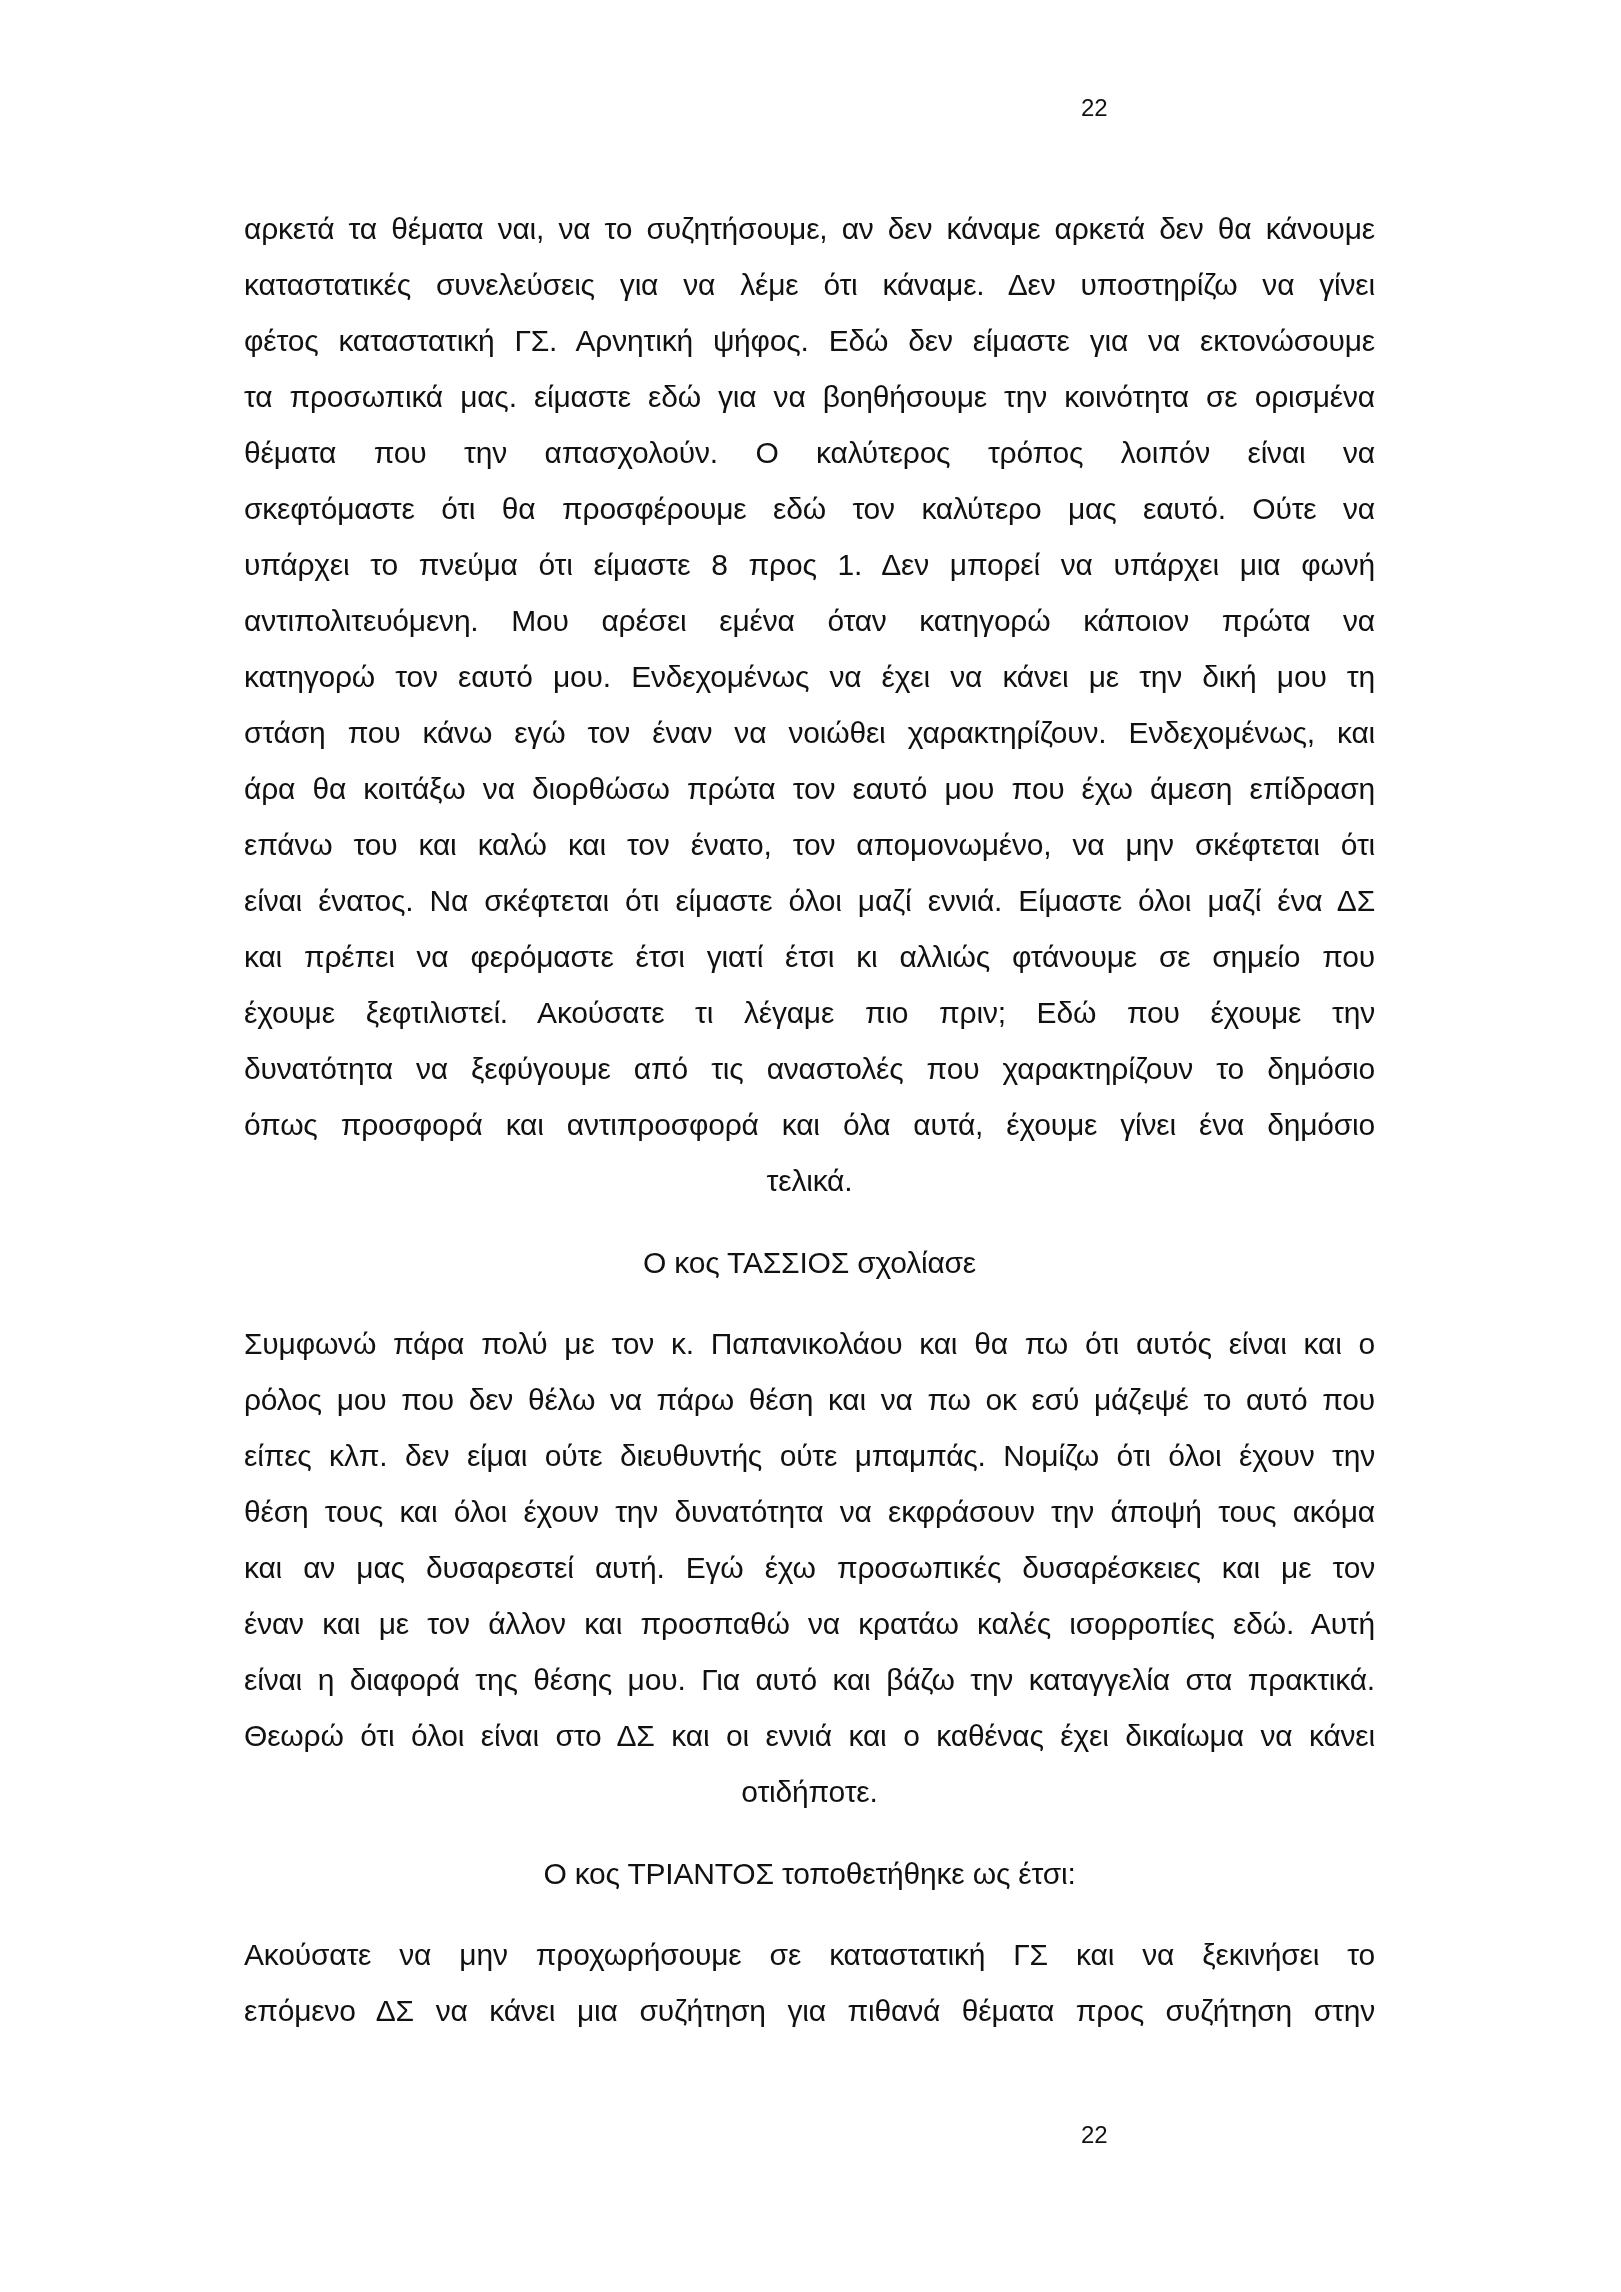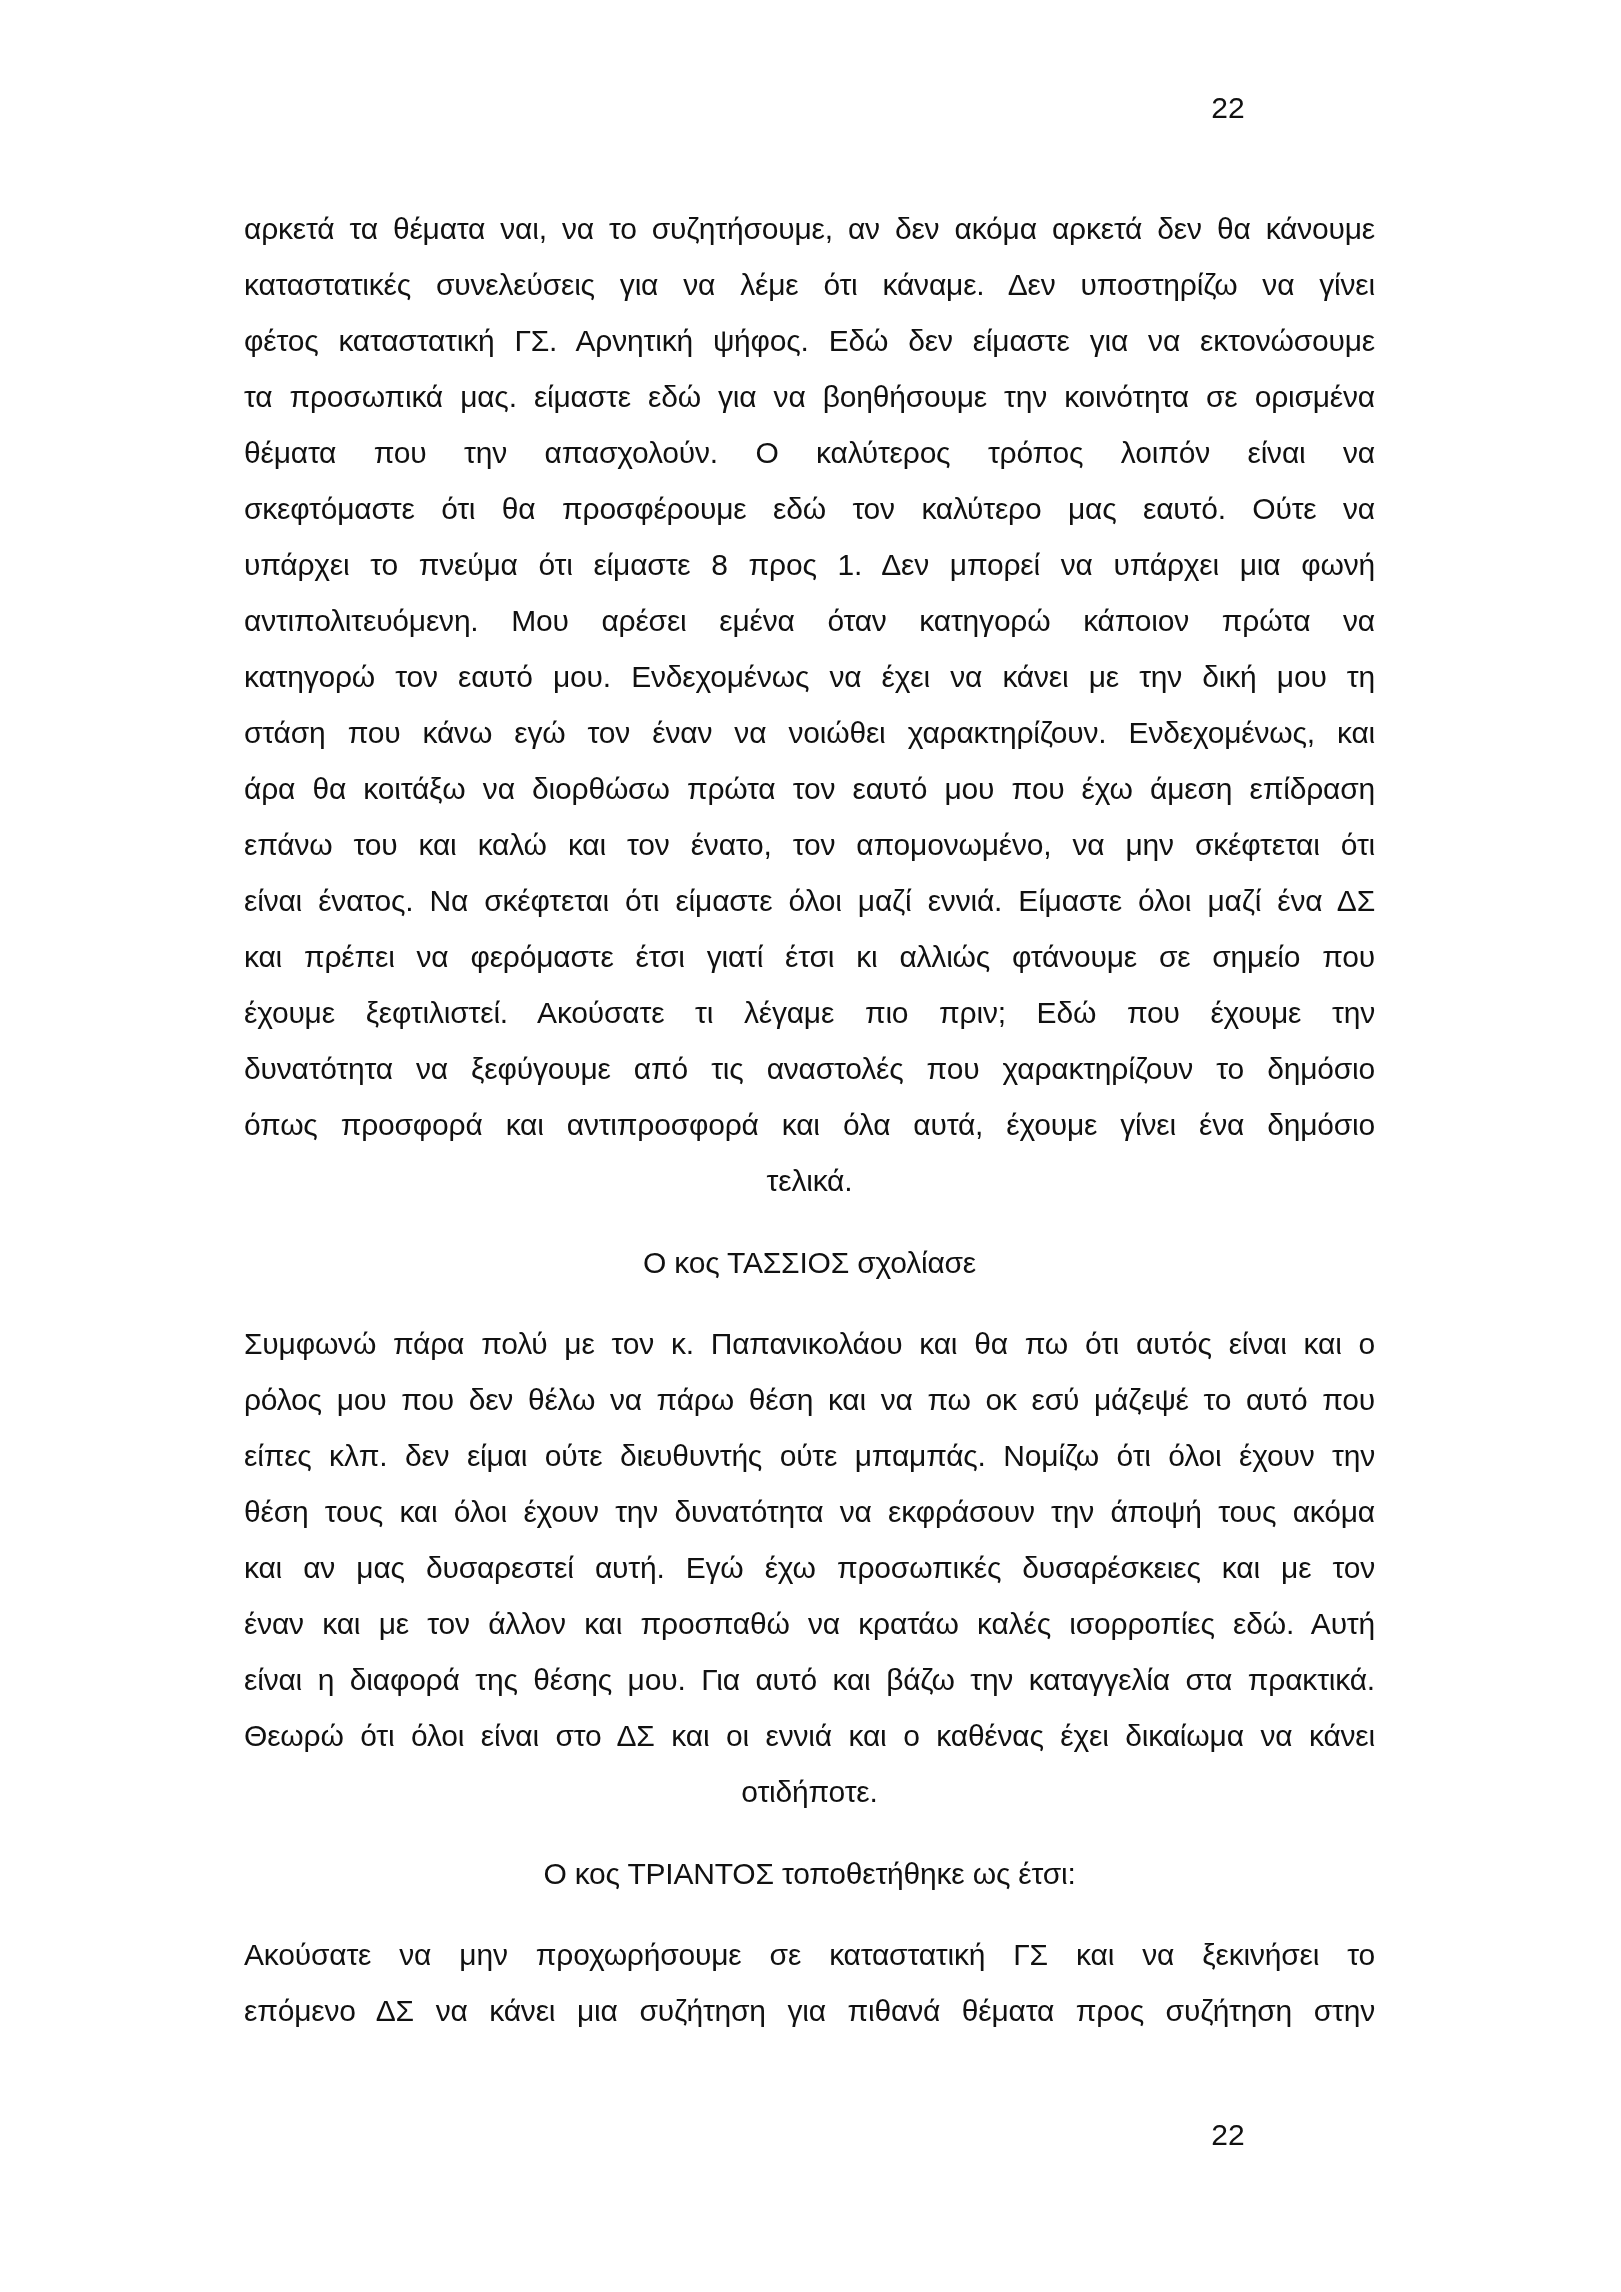--- a/index.html
+++ b/index.html
@@ -13,22 +13,22 @@
     height: 2293px;
     background: #ffffff;
     font-family: "Liberation Sans", "DejaVu Sans", sans-serif;
     color: #111111;
     overflow: hidden;
   }
   .pagenum {
     position: absolute;
     right: 246px;
     width: 294px;
-    text-align: center;
-    font-size: 30px;
+    text-align: left;
+    font-size: 24px;
     line-height: 56px;
   }
   .pagenum.top    { top: 80px; }
   .pagenum.bottom { top: 2107px; }
   .content {
     position: absolute;
     left: 244px;
     top: 201px;
     width: 1131px;
     font-size: 30px;
@@ -47,21 +47,21 @@
   }
 </style>
 </head>
 <body>
 
 <div class="page" style="background: rgb(255, 255, 255); color: rgb(17, 17, 17);">
   <div class="pagenum top">22</div>
 
   <div class="content">
       <div class="block paragraph">
-        <div class="line j">αρκετά τα θέματα ναι, να το συζητήσουμε, αν δεν ακόμα αρκετά δεν θα κάνουμε</div>
+        <div class="line j">αρκετά τα θέματα ναι, να το συζητήσουμε, αν δεν κάναμε αρκετά δεν θα κάνουμε</div>
         <div class="line j">καταστατικές συνελεύσεις για να λέμε ότι κάναμε. Δεν υποστηρίζω να γίνει</div>
         <div class="line j">φέτος καταστατική ΓΣ. Αρνητική ψήφος. Εδώ δεν είμαστε για να εκτονώσουμε</div>
         <div class="line j">τα προσωπικά μας. είμαστε εδώ για να βοηθήσουμε την κοινότητα σε ορισμένα</div>
         <div class="line j">θέματα που την απασχολούν. Ο καλύτερος τρόπος λοιπόν είναι να</div>
         <div class="line j">σκεφτόμαστε ότι θα προσφέρουμε εδώ τον καλύτερο μας εαυτό. Ούτε να</div>
         <div class="line j">υπάρχει το πνεύμα ότι είμαστε 8 προς 1. Δεν μπορεί να υπάρχει μια φωνή</div>
         <div class="line j">αντιπολιτευόμενη. Μου αρέσει εμένα όταν κατηγορώ κάποιον πρώτα να</div>
         <div class="line j">κατηγορώ τον εαυτό μου. Ενδεχομένως να έχει να κάνει με την δική μου τη</div>
         <div class="line j">στάση που κάνω εγώ τον έναν να νοιώθει χαρακτηρίζουν. Ενδεχομένως, και</div>
         <div class="line j">άρα θα κοιτάξω να διορθώσω πρώτα τον εαυτό μου που έχω άμεση επίδραση</div>

